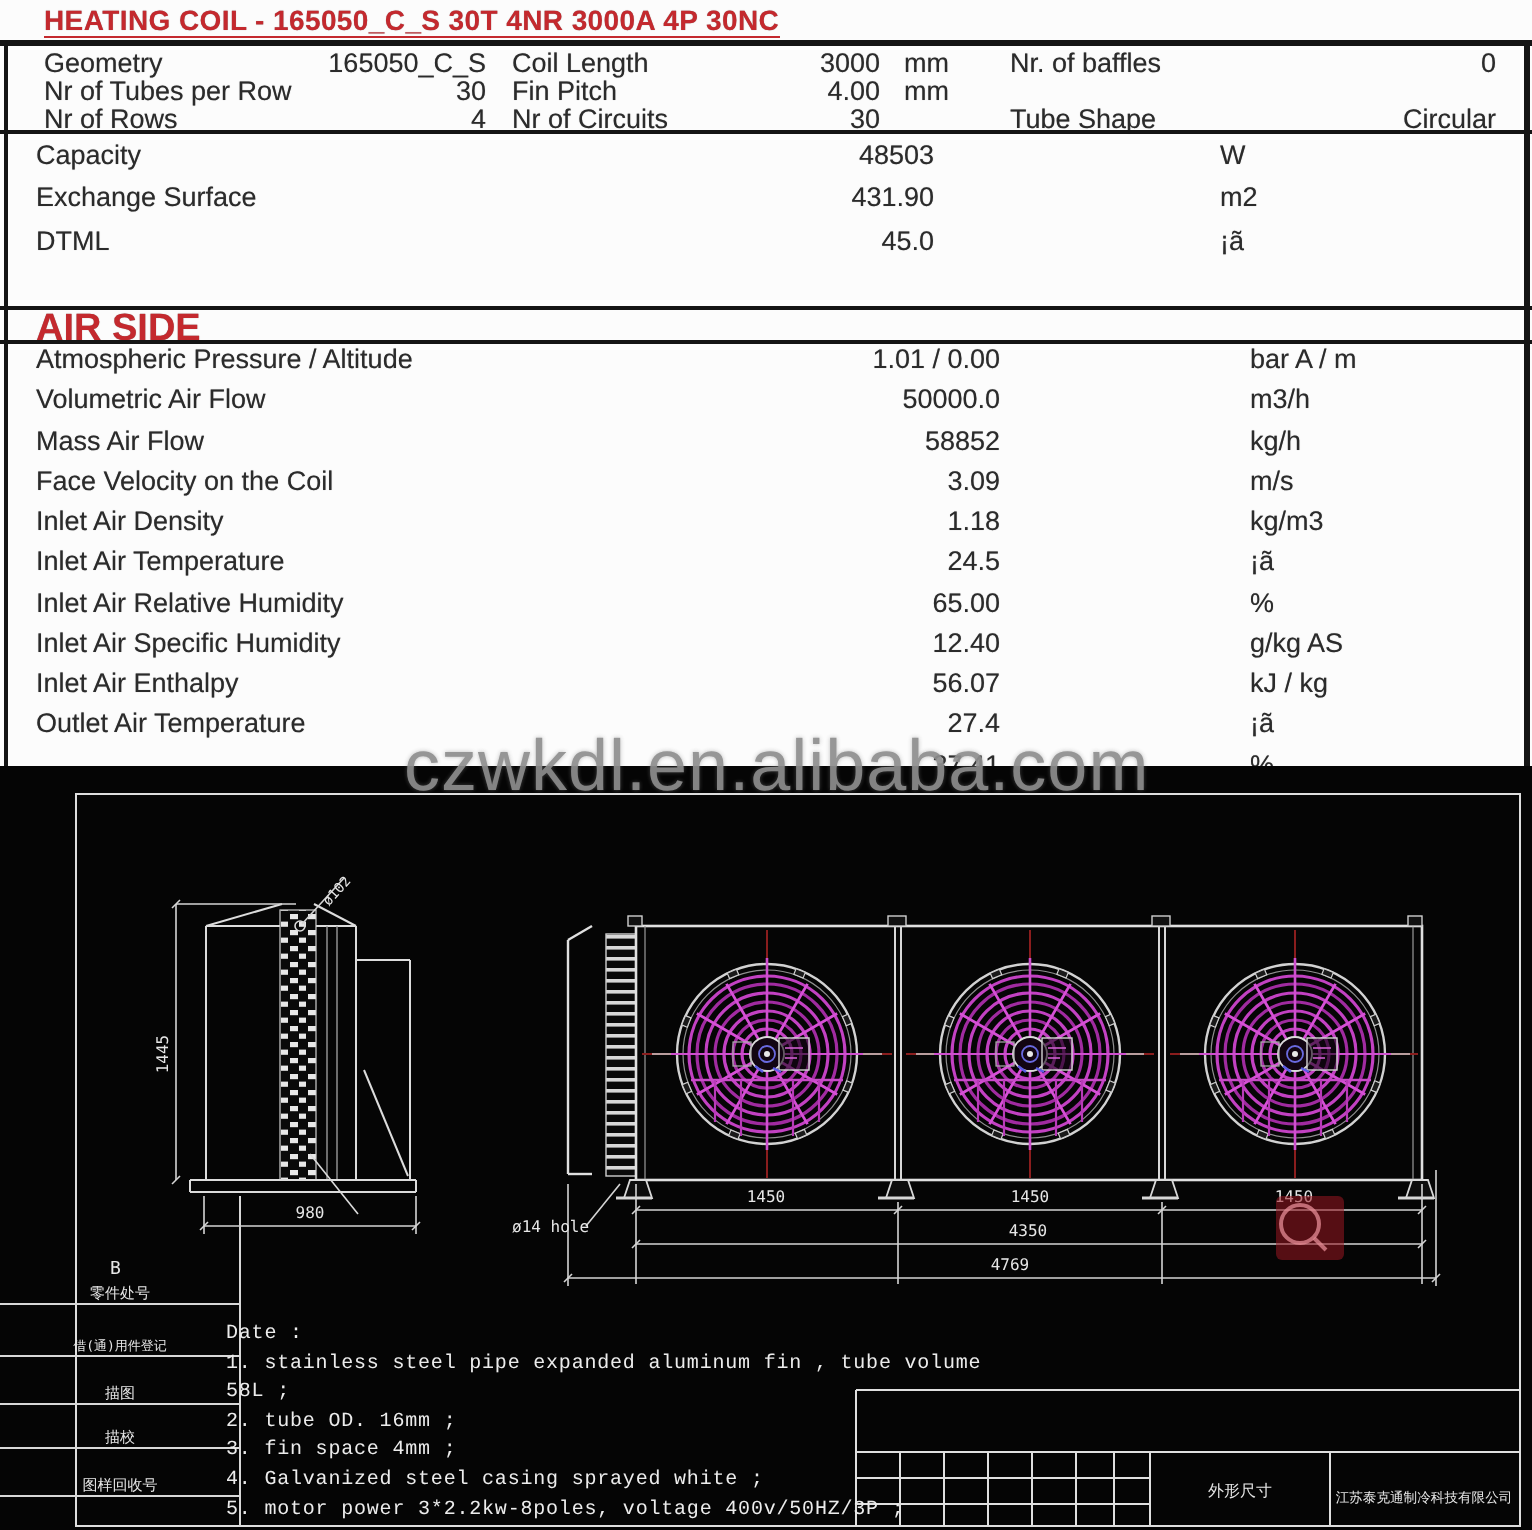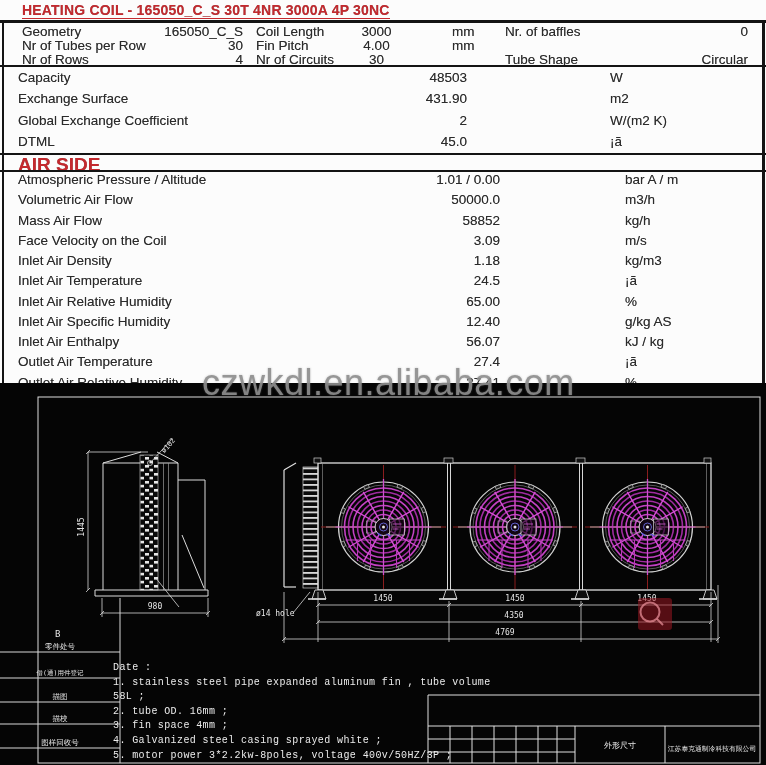--- a/index.html
+++ b/index.html
@@ -10,21 +10,21 @@
               color:#2b2b2b;font-size:13.5px;text-shadow:0 0 .4px rgba(0,0,0,.45);}
   .title-row{position:absolute;left:22px;top:2px;height:18px;}
   .title-row span{color:#c4292e;font-weight:700;font-size:14px;letter-spacing:.2px;
                   border-bottom:1.5px solid #c4292e;padding-bottom:0px;}
   .hrule{position:absolute;left:0;width:766px;background:#141414;}
   .vrule{position:absolute;top:20px;height:363px;width:2.5px;background:#141414;}
   .row{position:absolute;left:0;width:766px;}
   .row span{position:absolute;white-space:nowrap;}
   .sec{position:absolute;left:0;width:766px;}
   .g-c1l{left:22px}.g-c1v{left:120px;width:123px;text-align:right}
-  .g-c2l{left:256px}.g-c2v{left:329px;width:95px;text-align:center}.g-c2u{left:452px}
+  .g-c2l{left:256px}.g-c2v{left:345px;width:95px;text-align:right}.g-c2u{left:452px}
   .g-c3l{left:505px}.g-c3v{left:600px;width:148px;text-align:right}
   .p-l{left:18px}.p-v{left:330px;width:137px;text-align:right}.p-u{left:610px}
   .a-l{left:18px}.a-v{left:350px;width:150px;text-align:right}.a-u{left:625px}
   .air-head{position:absolute;left:18px;top:154px;color:#c4292e;font-weight:700;font-size:19px;}
   
   .drawing{position:absolute;left:0;top:383px;width:766px;height:382px;background:#050505;z-index:2;}
   .notes{position:absolute;left:113px;top:278px;z-index:3;color:#ececec;
          font-family:Liberation Mono, monospace;font-size:10px;line-height:14.6px;letter-spacing:.4px;}
   .notes div{white-space:pre;}
   
@@ -87,25 +87,20 @@
           <span class="p-v">48503</span>
           <span class="p-u">W</span>
         </div>
 
         <div class="row" style="height:21.4px;position:relative">
           <span class="p-l">Exchange Surface</span>
           <span class="p-v">431.90</span>
           <span class="p-u">m2</span>
         </div>
 
-        <div class="row" style="height:21.4px;position:relative">
-          <span class="p-l">Global Exchange Coefficient</span>
-          <span class="p-v">2</span>
-          <span class="p-u">W/(m2 K)</span>
-        </div>
 
         <div class="row" style="height:21.4px;position:relative">
           <span class="p-l">DTML</span>
           <span class="p-v">45.0</span>
           <span class="p-u">¡ã</span>
         </div>
       </div>
     <div class="hrule" style="top:152.5px;height:2.5px"></div>
 
     <div class="air-head">AIR SIDE</div>
@@ -167,21 +162,20 @@
           <span class="a-u">kJ / kg</span>
         </div>
 
         <div class="row" style="height:20.25px;position:relative">
           <span class="a-l">Outlet Air Temperature</span>
           <span class="a-v">27.4</span>
           <span class="a-u">¡ã</span>
         </div>
 
         <div class="row" style="height:20.25px;position:relative">
-          <span class="a-l">Outlet Air Relative Humidity</span>
           <span class="a-v">37.41</span>
           <span class="a-u">%</span>
         </div>
       </div>
   </div>
 
   <div class="drawing">
     <svg width="766" height="382" viewBox="0 383 766 382">
       <defs>
         <pattern id="brick" width="9" height="8" patternUnits="userSpaceOnUse">

